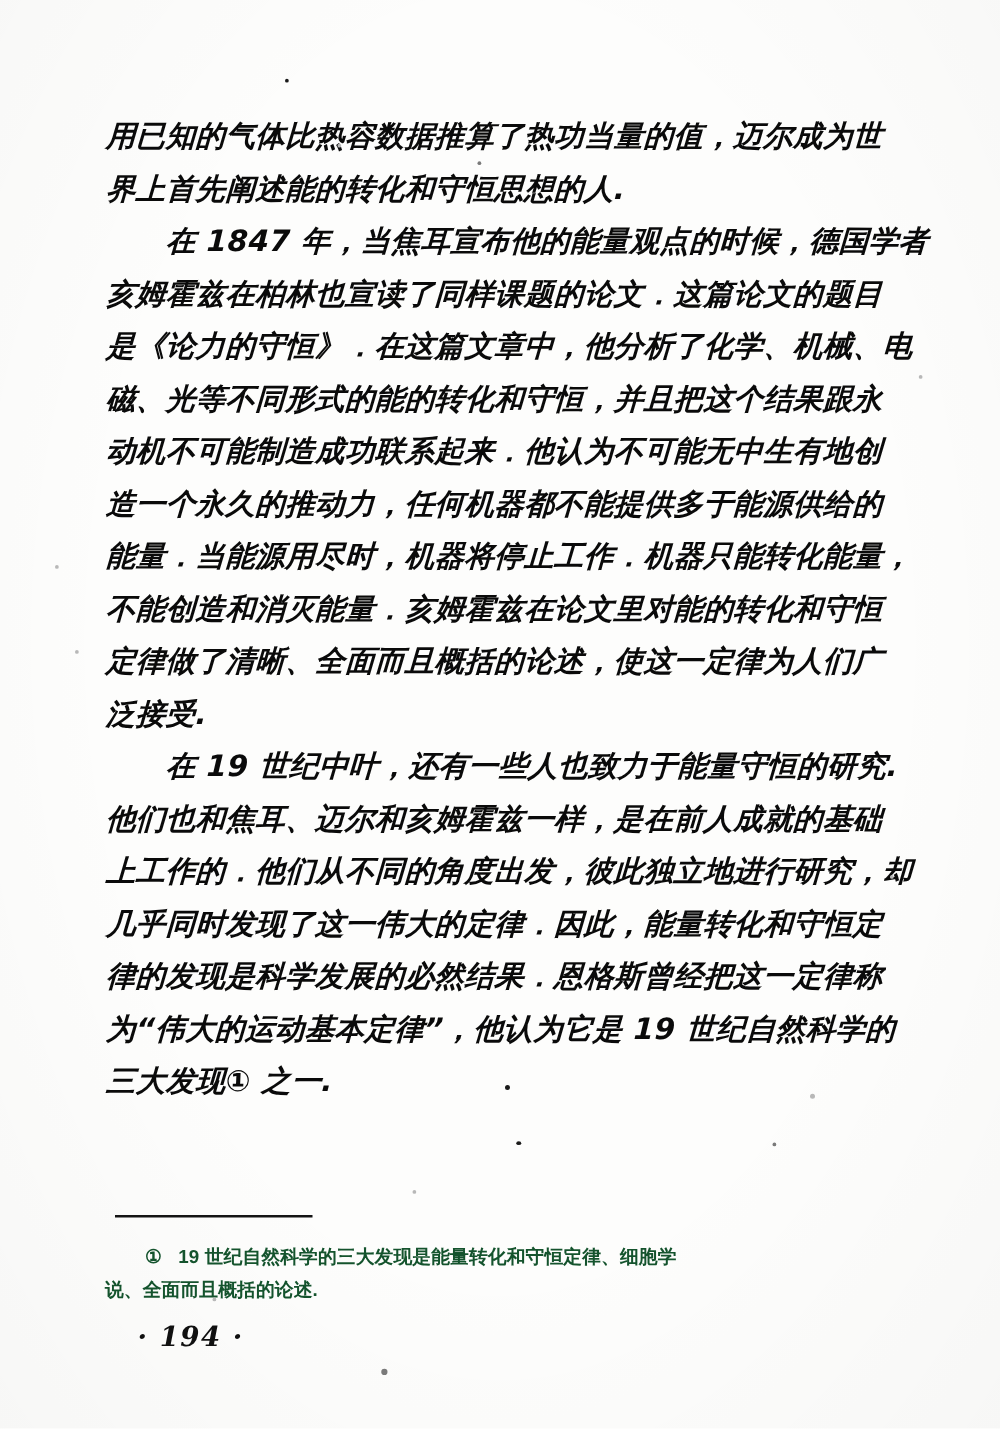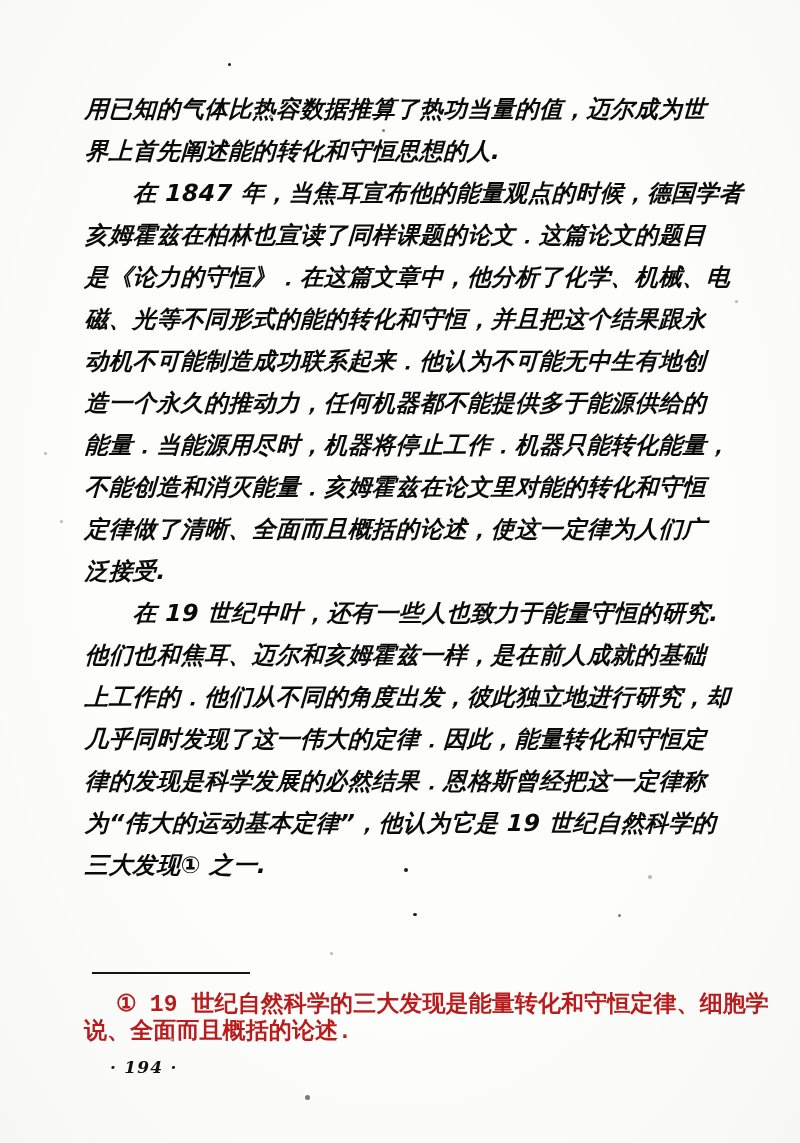--- a/index.html
+++ b/index.html
@@ -70,44 +70,44 @@
     position: absolute;
     left: 84px;
     top: 992px;
     width: 640px;
   }
 
   .footnote-line {
     height: 27px;
     line-height: 27px;
     white-space: pre;
-    font-family: Liberation Mono, monospace;
-    font-size: 23px;
+    font-family: Liberation Sans, sans-serif;
+    font-size: 15px;
     font-weight: bold;
-    color: #b91c1c;
+    color: #14532d;
     letter-spacing: 0.1px;
   }
 
   .fn-indent {
     display: inline-block;
     width: 32px;
   }
 
   .fn-gap {
     display: inline-block;
     width: 13px;
   }
 
   
   #page-number {
     position: absolute;
     left: 110px;
     top: 1057px;
     font-family: "DejaVu Serif", "Liberation Serif", serif;
-    font-size: 17px;
+    font-size: 22px;
     font-weight: bold;
     font-style: italic;
     color: #101010;
     letter-spacing: 1.2px;
     white-space: pre;
   }
 
   
   .speck {
     position: absolute;

